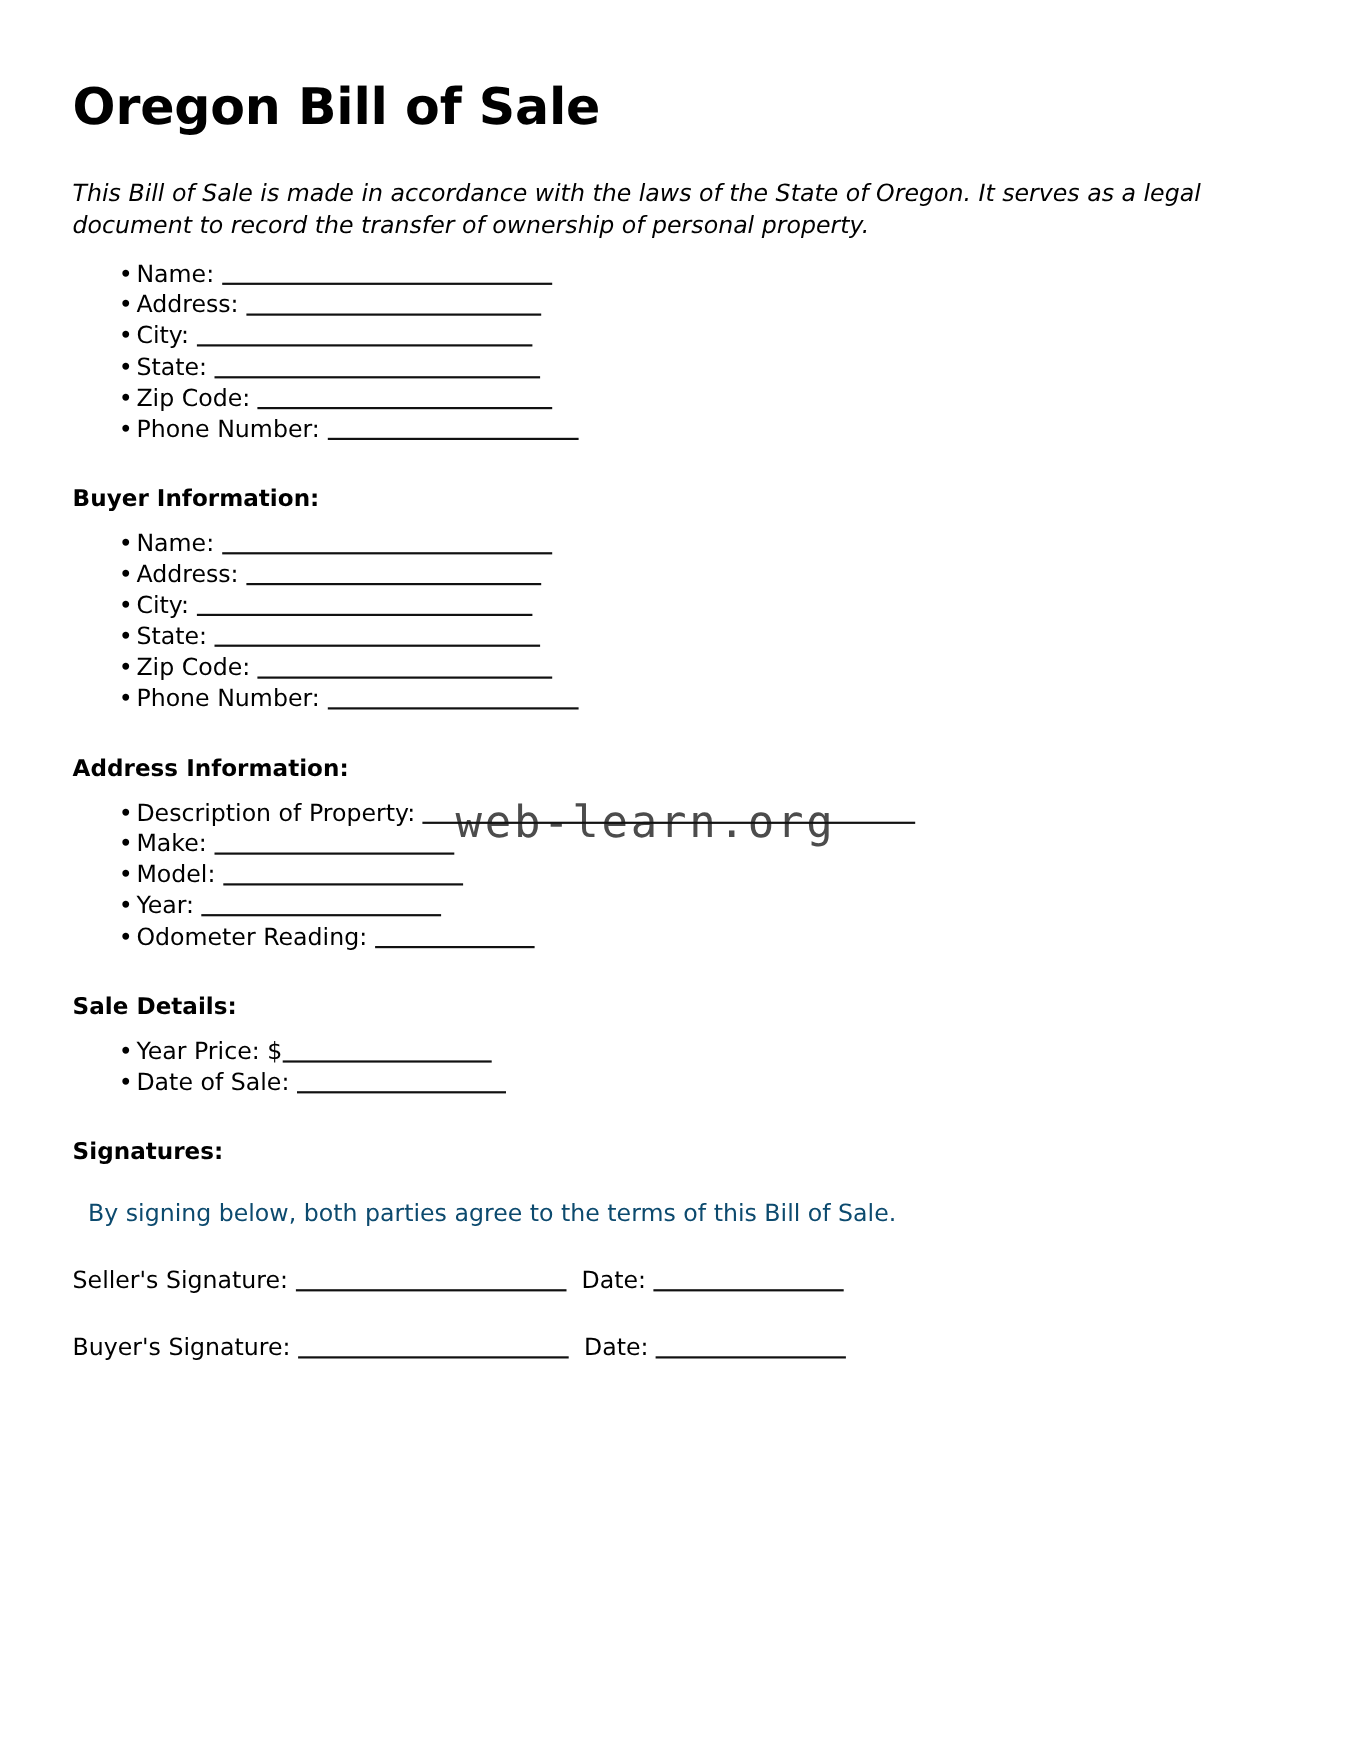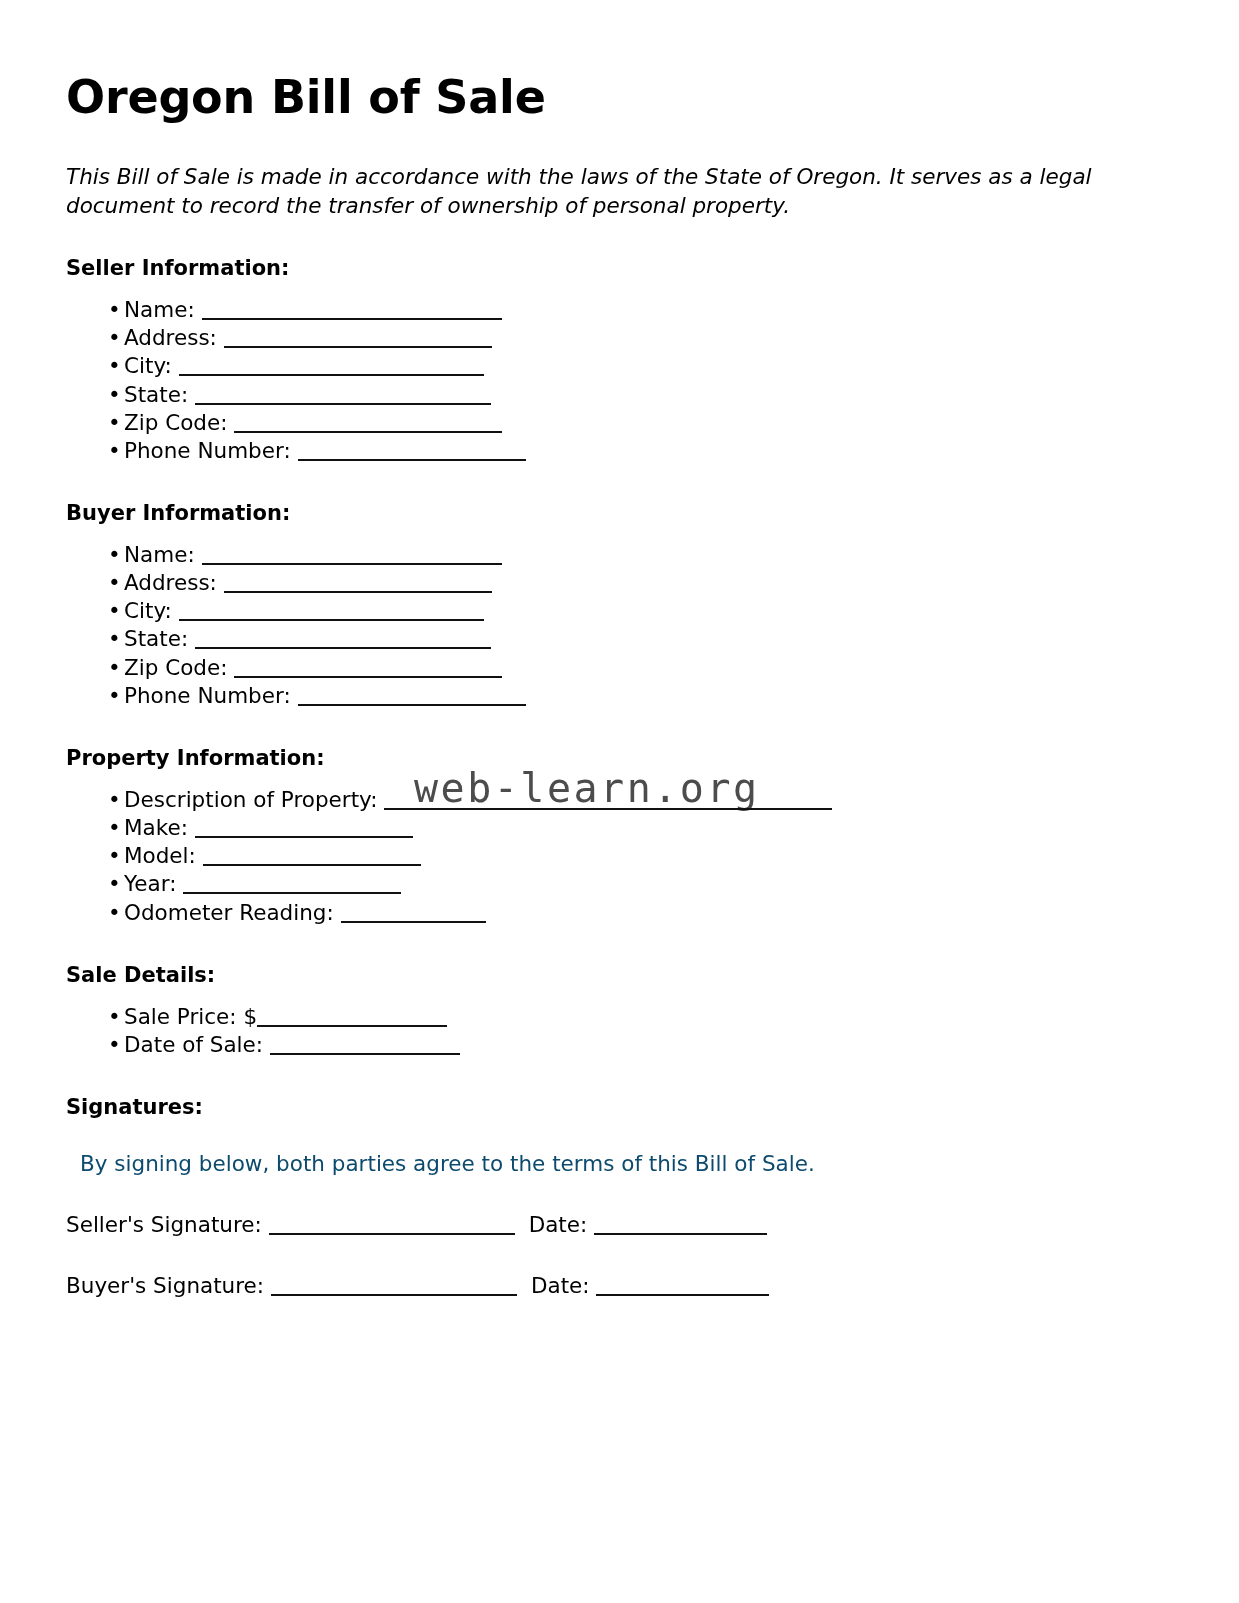--- a/index.html
+++ b/index.html
@@ -113,21 +113,21 @@
   }
 
   .sig-gap {
     display: inline-block;
     width: 14px;
   }
 
   .watermark {
     position: absolute;
     left: 414px;
-    top: 768px;
+    top: 728px;
     font-family: "DejaVu Sans Mono", monospace;
     font-size: 40px;
     letter-spacing: 2.5px;
     color: #4c4c4c;
     white-space: nowrap;
     pointer-events: none;
     line-height: 1;
   }
 </style>
 </head>
@@ -136,52 +136,51 @@
 <div class="page">
 
   <div class="watermark">web-learn.org</div>
 
   <div class="content">
 
     <h1 class="doc-title">Oregon Bill of Sale</h1>
 
     <p class="intro">This Bill of Sale is made in accordance with the laws of the State of Oregon. It serves as a legal document to record the transfer of ownership of personal property.</p>
 
-    <h2 class="section-heading">Seller Information:</h2>
     <ul class="field-list">
         <li><span>Name: </span><span class="blank" style="width: 300px;"></span></li>
         <li><span>Address: </span><span class="blank" style="width: 268px;"></span></li>
         <li><span>City: </span><span class="blank" style="width: 305px;"></span></li>
         <li><span>State: </span><span class="blank" style="width: 296px;"></span></li>
         <li><span>Zip Code: </span><span class="blank" style="width: 268px;"></span></li>
         <li><span>Phone Number: </span><span class="blank" style="width: 228px;"></span></li>
       </ul>
 
     <h2 class="section-heading">Buyer Information:</h2>
     <ul class="field-list">
         <li><span>Name: </span><span class="blank" style="width: 300px;"></span></li>
         <li><span>Address: </span><span class="blank" style="width: 268px;"></span></li>
         <li><span>City: </span><span class="blank" style="width: 305px;"></span></li>
         <li><span>State: </span><span class="blank" style="width: 296px;"></span></li>
         <li><span>Zip Code: </span><span class="blank" style="width: 268px;"></span></li>
         <li><span>Phone Number: </span><span class="blank" style="width: 228px;"></span></li>
       </ul>
 
-    <h2 class="section-heading">Property Information:</h2>
+    <h2 class="section-heading">Address Information:</h2>
     <ul class="field-list">
         <li><span>Description of Property: </span><span class="blank" style="width: 448px;"></span></li>
         <li><span>Make: </span><span class="blank" style="width: 218px;"></span></li>
         <li><span>Model: </span><span class="blank" style="width: 218px;"></span></li>
         <li><span>Year: </span><span class="blank" style="width: 218px;"></span></li>
         <li><span>Odometer Reading: </span><span class="blank" style="width: 145px;"></span></li>
       </ul>
 
     <h2 class="section-heading">Sale Details:</h2>
     <ul class="field-list">
-        <li><span>Sale Price: $</span><span class="blank" style="width: 190px;"></span></li>
+        <li><span>Year Price: $</span><span class="blank" style="width: 190px;"></span></li>
         <li><span>Date of Sale: </span><span class="blank" style="width: 190px;"></span></li>
       </ul>
 
     <h2 class="section-heading">Signatures:</h2>
 
     <p class="body-text">By signing below, both parties agree to the terms of this Bill of Sale.</p>
 
     <div>
         <div class="sig-row"><span>Seller's Signature: </span><span class="blank" style="width: 246px;"></span><span class="sig-gap"></span><span>Date: </span><span class="blank" style="width: 173px;"></span></div>
         <div class="sig-row"><span>Buyer's Signature: </span><span class="blank" style="width: 246px;"></span><span class="sig-gap"></span><span>Date: </span><span class="blank" style="width: 173px;"></span></div>

